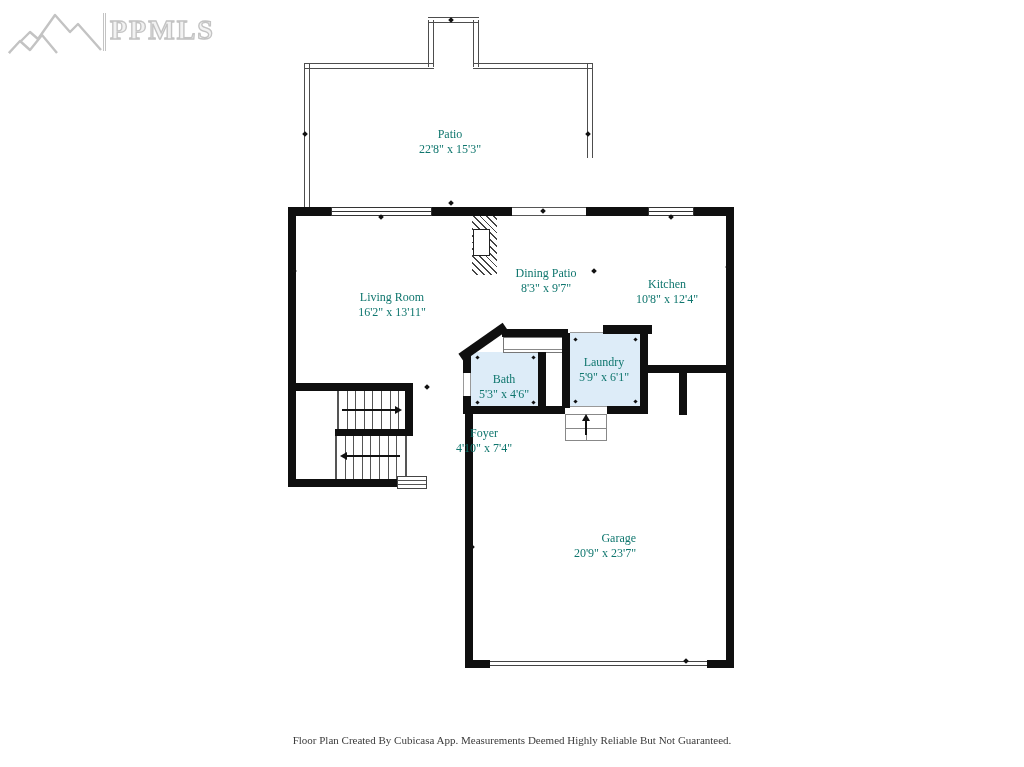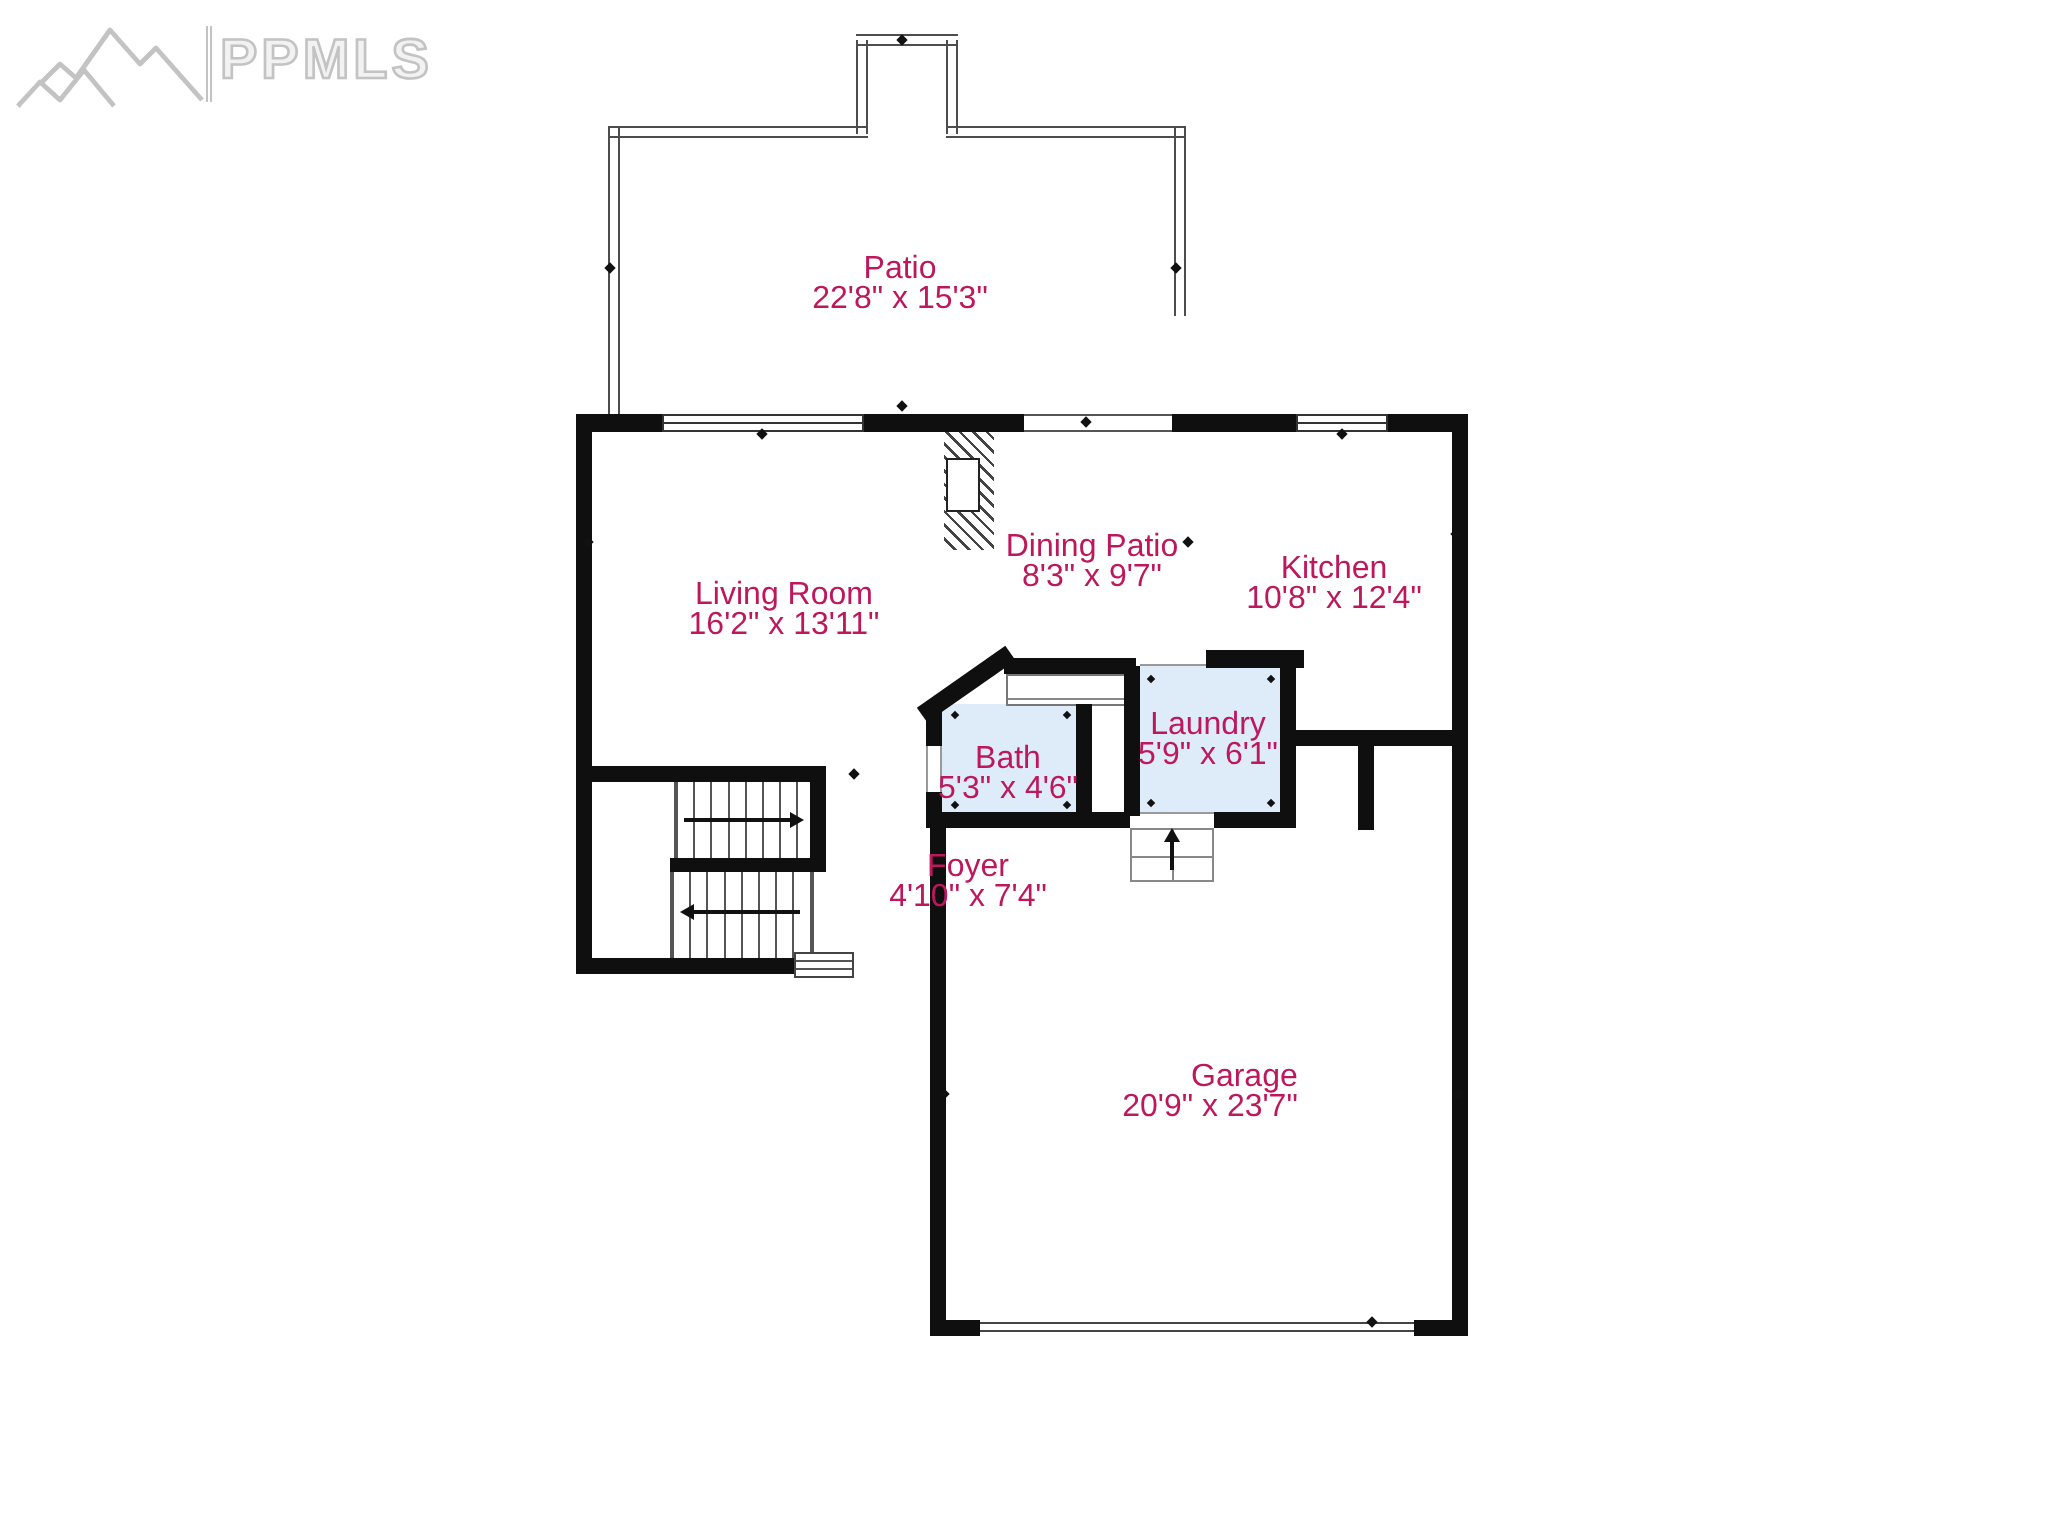--- a/index.html
+++ b/index.html
@@ -1,22 +1,22 @@
 <!DOCTYPE html>
 <html><head>
 <meta charset="utf-8">
 <style>
   html,body { margin:0; padding:0; background:#fff; }
   #canvas { position:relative; width:1024px; height:767px; background:#fff; overflow:hidden;
-            font-family:Liberation Sans, sans-serif;border-radius:25px; }
+            font-family:Liberation Serif, serif;border-radius:25px; }
   .w     { position:absolute; background:#0f0f0f; z-index:3; }
   .diag  { transform:rotate(-35deg); transform-origin:left center; }
   .room  { position:absolute; background:#ddecf8; z-index:1; }
   .label { position:absolute; transform:translate(-50%,-50%); text-align:center;
-           color:#be185d; font-size:16px; line-height:15px; white-space:nowrap; z-index:5; }
+           color:#0f766e; font-size:12px; line-height:15px; white-space:nowrap; z-index:5; }
   .dl-h  { position:absolute; height:6px; z-index:2;
            background:linear-gradient(to bottom,#4d4d4d 0 1.2px,transparent 1.2px 4.8px,#4d4d4d 4.8px 6px); }
   .dl-v  { position:absolute; width:6px; z-index:2;
            background:linear-gradient(to right,#4d4d4d 0 1.2px,transparent 1.2px 4.8px,#4d4d4d 4.8px 6px); }
   .win   { position:absolute; top:207px; height:9px; box-sizing:border-box; z-index:4;
            border:1px solid #333;
            background:linear-gradient(to bottom,#fff 0 3px,#333 3px 4px,#fff 4px 9px); }
   .opening { position:absolute; box-sizing:border-box; background:#fff; z-index:4;
            border-top:1px solid #555; border-bottom:1px solid #555; }
   .tick  { position:absolute; width:4px; height:4px; background:#111; transform:rotate(45deg); z-index:5; }
@@ -179,14 +179,15 @@
   </div>
   <div class="label" style="left:437px;top:441px;margin-left:47px;">
     <div>Foyer</div>
     <div>4'10" x 7'4"</div>
   </div>
   <div class="label" style="left:605px;top:546px;text-align:right;">
     <div>Garage</div>
     <div>20'9" x 23'7"</div>
   </div>
 
+  <div id="footer">Floor Plan Created By Cubicasa App. Measurements Deemed Highly Reliable But Not Guaranteed.</div>
 
 </div>
 
 </body></html>

